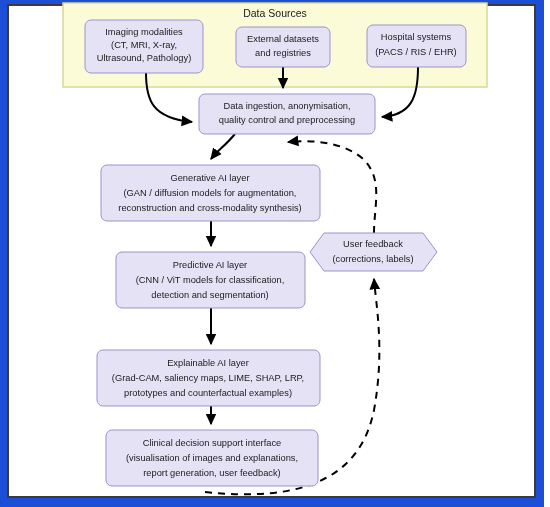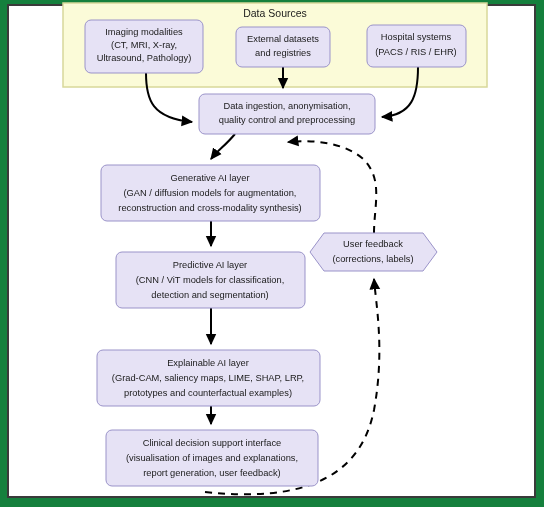--- a/index.html
+++ b/index.html
@@ -4,21 +4,21 @@
 <style>
   html, body {
     margin: 0;
     padding: 0;
     background: #ffffff;
   }
   #canvas {
     position: relative;
     width: 544px;
     height: 507px;
-    background: #15803d;
+    background: #1d4ed8;
     font-family: "Liberation Sans", sans-serif;
     overflow: hidden;
   }
   svg#diagram {
     position: absolute;
     left: 0;
     top: 0;
     width: 550px;
     height: 507px;
   }

